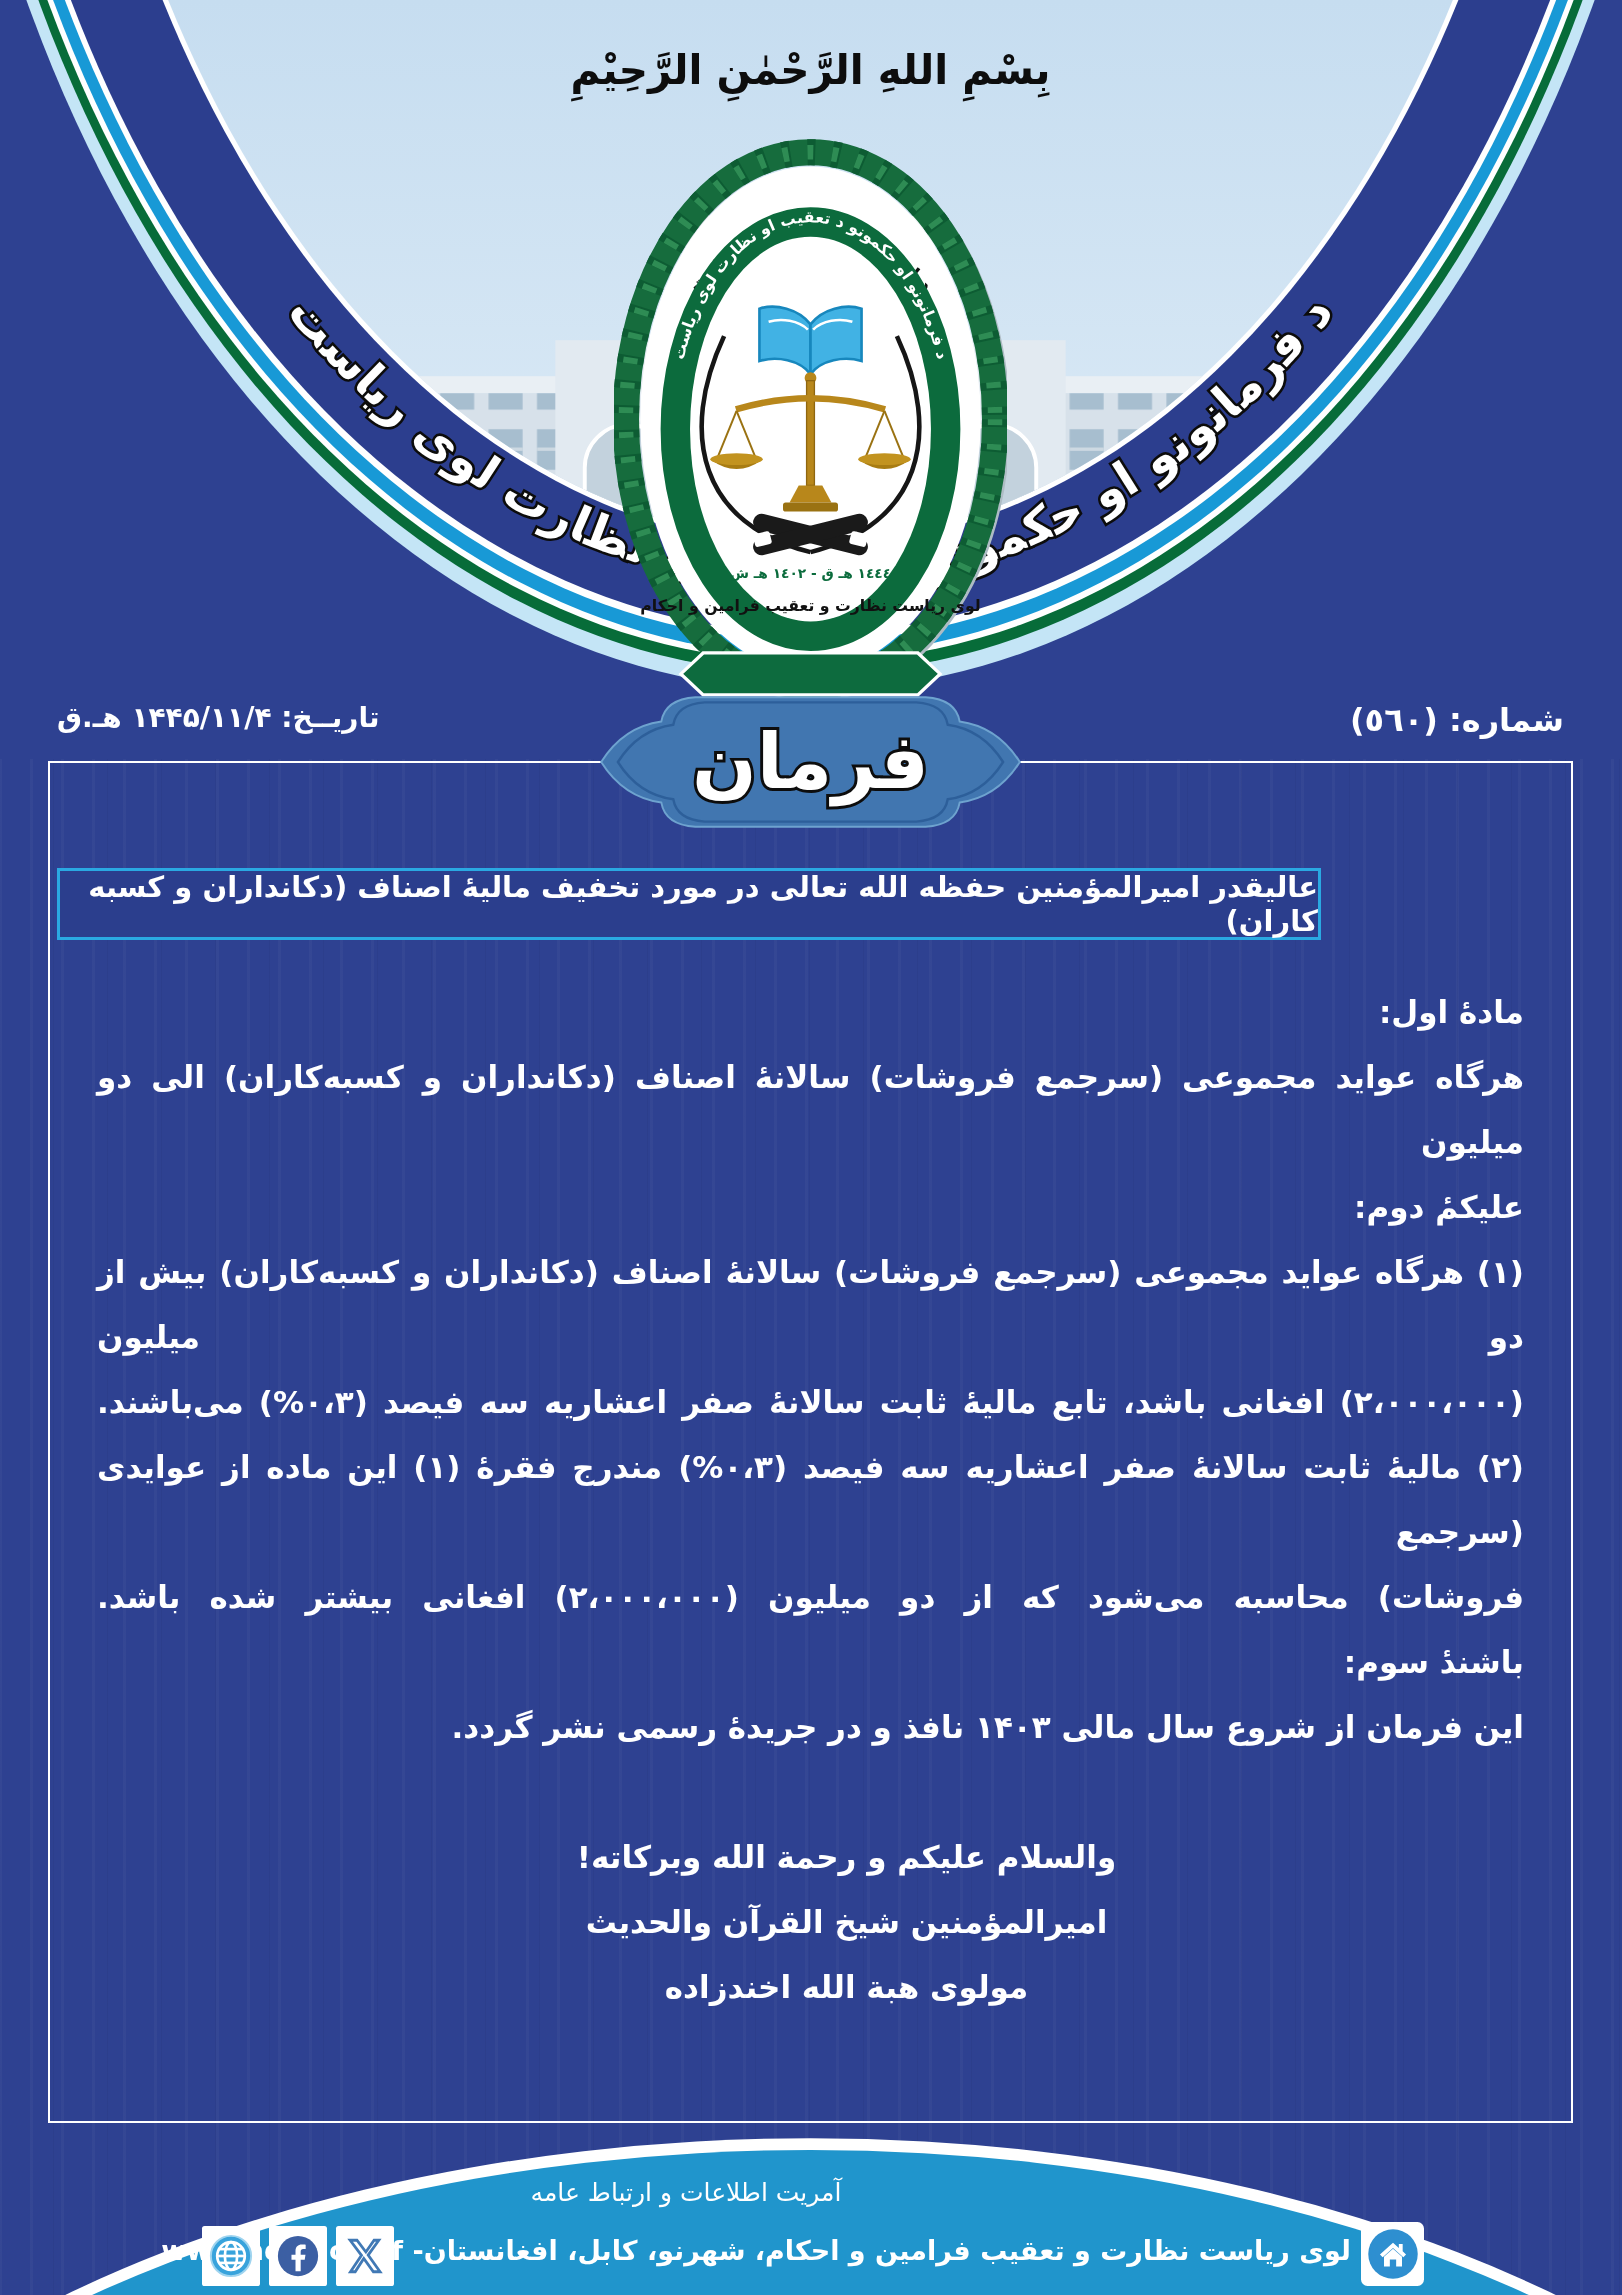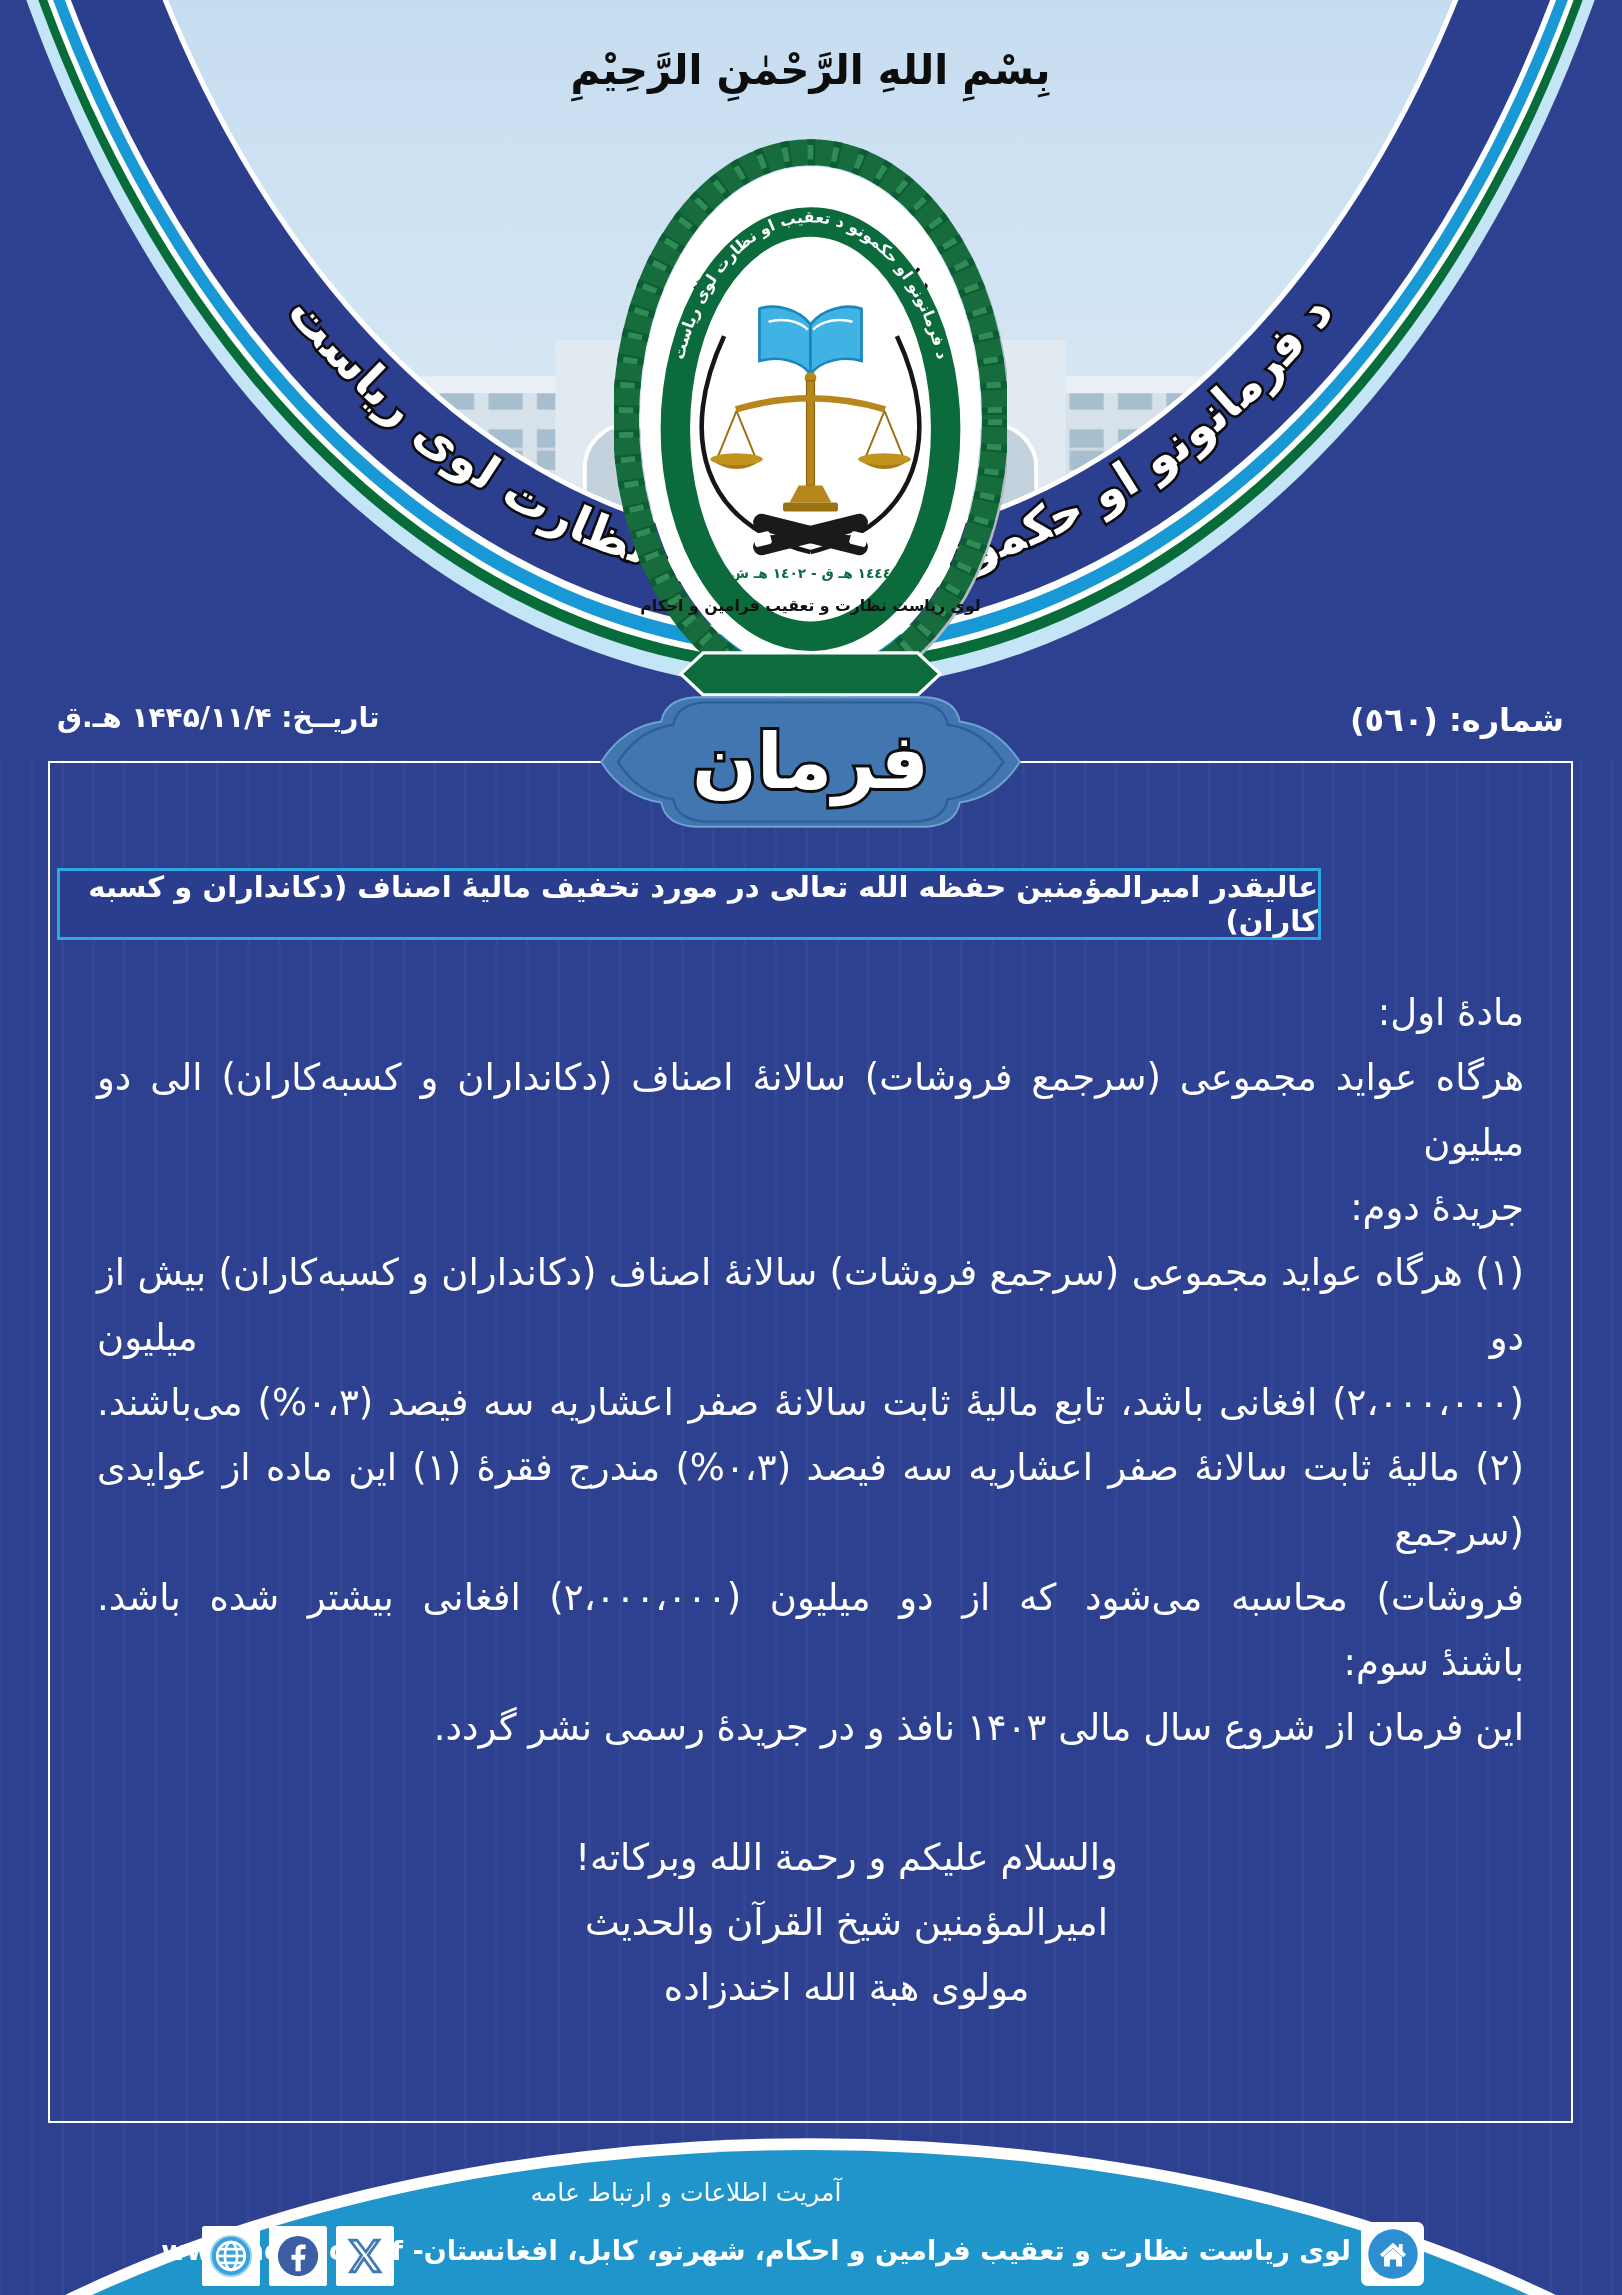--- a/index.html
+++ b/index.html
@@ -35,21 +35,21 @@
   
   .title-bar {
     left:58px; top:868px; width:1264px; height:72px;
     background:#2b3e8d; border:3.3px solid #2aa9e2;
     display:flex; align-items:center; justify-content:center;
     color:#fff; font-size:29px; font-weight:bold; direction:rtl;
   }
 
   
   .body-text { left:98px; top:980px; width:1427px; direction:rtl;
-               color:#fff; font-weight:normal; font-size:37px; line-height:65px; }
+               color:#fff; font-weight:bold; font-size:31px; line-height:65px; }
   .line.j { text-align:justify; text-align-last:justify; }
   .line.r { text-align:right; }
   .line.c { text-align:center; transform:translateX(36px); }
   .spacer { height:65px; }
 
   
   .footer-svg { left:0; top:1890px; width:1623px; height:406px; }
   .f-info    { left:0; top:2178px; width:1374px; text-align:center; color:#fff;
                font-size:25px; font-weight:normal; direction:rtl; }
   .f-address { right:271px; top:2235px; color:#fff; font-size:27px; font-weight:bold; direction:rtl; }
@@ -210,21 +210,21 @@
     <text x="334" y="155" font-size="116" font-weight="bold" fill="#ffffff" stroke="#0d0d0d" stroke-width="9" style="paint-order:stroke" text-anchor="middle">فرمان</text>
   </svg>
 
   <div class="abs title-bar">
     <span>عالیقدر امیرالمؤمنین حفظه الله تعالی در مورد تخفیف مالیهٔ اصناف (دکانداران و کسبه کاران)</span>
   </div>
 
   <div class="abs body-text">
     <div class="line r">مادهٔ اول:</div>
     <div class="line j">هرگاه عواید مجموعی (سرجمع فروشات) سالانهٔ اصناف (دکانداران و کسبه‌کاران) الی دو میلیون</div>
-    <div class="line r">جریدهٔ دوم:</div>
+    <div class="line r">علیکمٔ دوم:</div>
     <div class="line j">(۱) هرگاه عواید مجموعی (سرجمع فروشات) سالانهٔ اصناف (دکانداران و کسبه‌کاران) بیش از دو میلیون</div>
     <div class="line j">(۲،۰۰۰،۰۰۰) افغانی باشد، تابع مالیهٔ ثابت سالانهٔ صفر اعشاریه سه فیصد (۰،۳%) می‌باشند.</div>
     <div class="line j">(۲) مالیهٔ ثابت سالانهٔ صفر اعشاریه سه فیصد (۰،۳%) مندرج فقرهٔ (۱) این ماده از عوایدی (سرجمع</div>
     <div class="line j">فروشات) محاسبه می‌شود که از دو میلیون (۲،۰۰۰،۰۰۰) افغانی بیشتر شده باشد.</div>
     <div class="line r">باشندٔ سوم:</div>
     <div class="line r">این فرمان از شروع سال مالی ۱۴۰۳ نافذ و در جریدهٔ رسمی نشر گردد.</div>
     <div class="spacer"></div>
     <div class="line c">والسلام علیکم و رحمة الله وبرکاته!</div>
     <div class="line c">امیرالمؤمنین شیخ القرآن والحدیث</div>
     <div class="line c">مولوی هبة الله اخندزاده</div>

